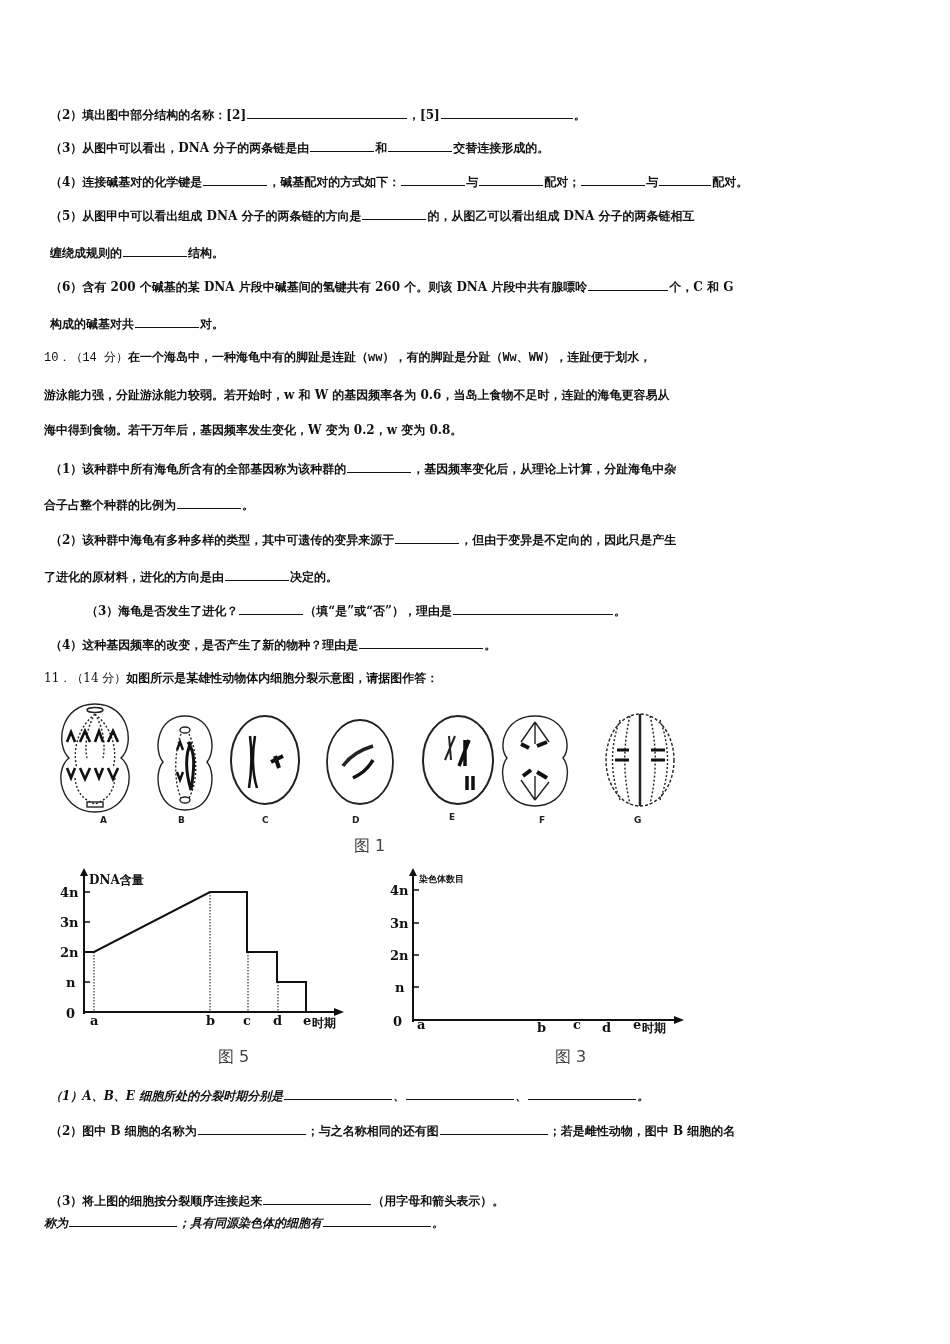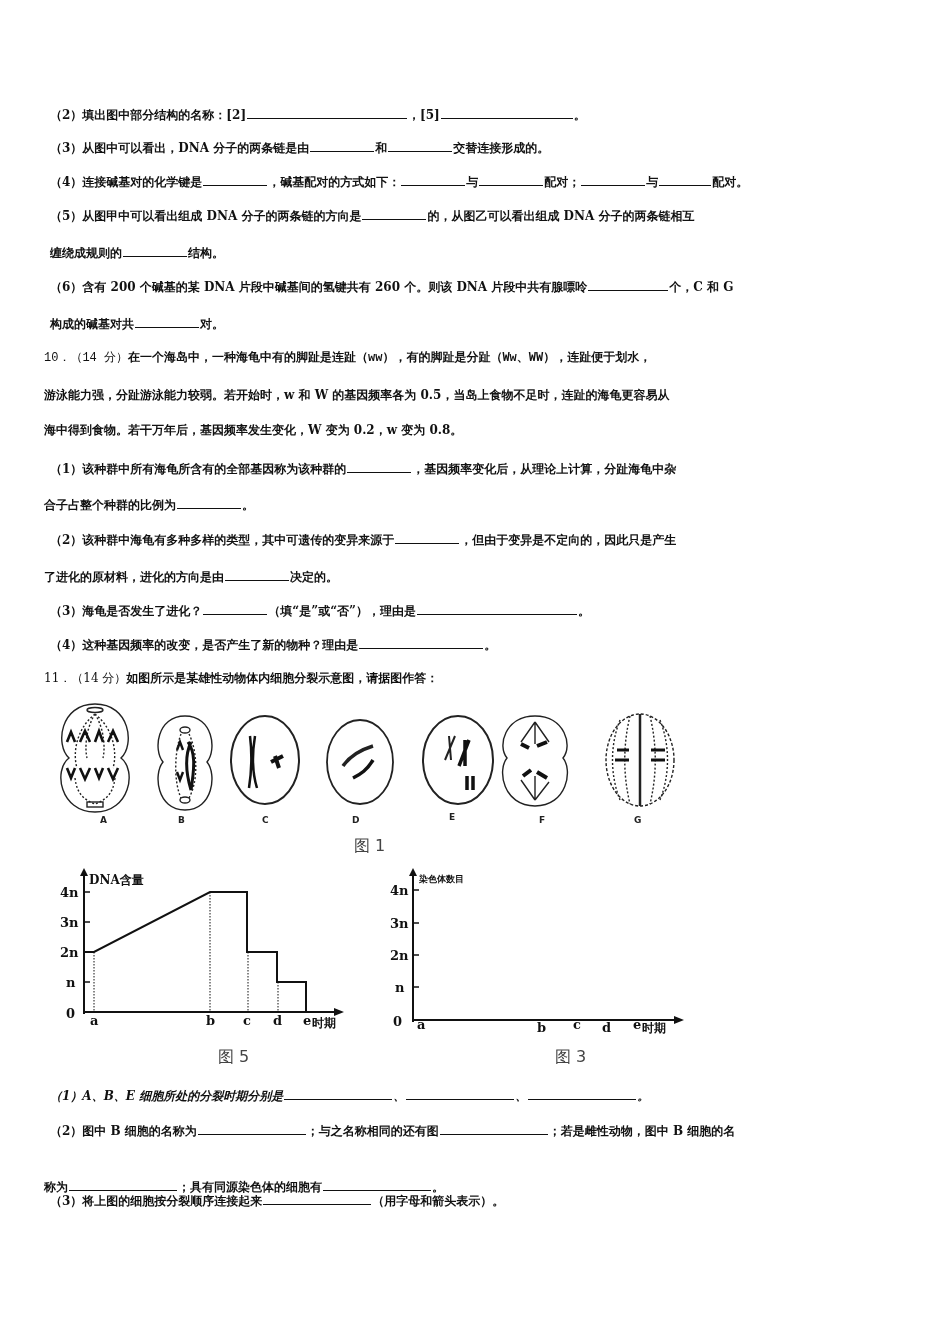--- a/index.html
+++ b/index.html
@@ -36,38 +36,38 @@
   <span>（6）含有 200 个碱基的某 DNA 片段中碱基间的氢键共有 260 个。则该 DNA 片段中共有腺嘌呤</span><span class="blank" style="width:80px"></span><span>个，C 和 G</span>
 </div>
 <div class="line" style="top:313px;">
   <span>构成的碱基对共</span><span class="blank" style="width:64px"></span><span>对。</span>
 </div>
 
 <div class="line" style="top:348px; left:44px;font-family:Liberation Mono, monospace;">
   <span class="num">10．（14 分）</span><span>在一个海岛中，一种海龟中有的脚趾是连趾（ww），有的脚趾是分趾（Ww、WW），连趾便于划水，</span>
 </div>
 <div class="line" style="top:385px; left:44px;">
-  <span>游泳能力强，分趾游泳能力较弱。若开始时，w 和 W 的基因频率各为 0.5，当岛上食物不足时，连趾的海龟更容易从</span>
+  <span>游泳能力强，分趾游泳能力较弱。若开始时，w 和 W 的基因频率各为 0.6，当岛上食物不足时，连趾的海龟更容易从</span>
 </div>
 <div class="line" style="top:420px; left:44px;">
   <span>海中得到食物。若干万年后，基因频率发生变化，W 变为 0.2，w 变为 0.8。</span>
 </div>
 <div class="line" style="top:458px;">
   <span>（1）该种群中所有海龟所含有的全部基因称为该种群的</span><span class="blank" style="width:64px"></span><span>，基因频率变化后，从理论上计算，分趾海龟中杂</span>
 </div>
 <div class="line" style="top:494px; left:44px;">
   <span>合子占整个种群的比例为</span><span class="blank" style="width:64px"></span><span>。</span>
 </div>
 <div class="line" style="top:529px;">
   <span>（2）该种群中海龟有多种多样的类型，其中可遗传的变异来源于</span><span class="blank" style="width:64px"></span><span>，但由于变异是不定向的，因此只是产生</span>
 </div>
 <div class="line" style="top:566px; left:44px;">
   <span>了进化的原材料，进化的方向是由</span><span class="blank" style="width:64px"></span><span>决定的。</span>
 </div>
-<div class="line" style="top:600px;">
+<div class="line" style="top:600px;margin-left:36px;">
   <span>（3）海龟是否发生了进化？</span><span class="blank" style="width:64px"></span><span>（填“是”或“否”），理由是</span><span class="blank" style="width:160px"></span><span>。</span>
 </div>
 <div class="line" style="top:634px;">
   <span>（4）这种基因频率的改变，是否产生了新的物种？理由是</span><span class="blank" style="width:124px"></span><span>。</span>
 </div>
 
 <div class="line" style="top:668px; left:44px;">
   <span class="num">11．（14 分）</span><span>如图所示是某雄性动物体内细胞分裂示意图，请据图作答：</span>
 </div>
 
@@ -198,18 +198,18 @@
   </g>
 </svg>
 <span class="caption" style="left:555px; top:1047px;">图 3</span>
 
 <div class="line" style="top:1085px;font-style:italic;">
   <span>（1）A、B、E 细胞所处的分裂时期分别是</span><span class="blank" style="width:108px"></span><span>、</span><span class="blank" style="width:108px"></span><span>、</span><span class="blank" style="width:108px"></span><span>。</span>
 </div>
 <div class="line" style="top:1120px;">
   <span>（2）图中 B 细胞的名称为</span><span class="blank" style="width:108px"></span><span>；与之名称相同的还有图</span><span class="blank" style="width:108px"></span><span>；若是雌性动物，图中 B 细胞的名</span>
 </div>
-<div class="line" style="top:1176px; left:44px;">
+<div class="line" style="top:1212px; left:44px;font-style:italic;">
   <span>称为</span><span class="blank" style="width:108px"></span><span>；具有同源染色体的细胞有</span><span class="blank" style="width:108px"></span><span>。</span>
 </div>
 <div class="line" style="top:1190px;">
   <span>（3）将上图的细胞按分裂顺序连接起来</span><span class="blank" style="width:108px"></span><span>（用字母和箭头表示）。</span>
 </div>
 
 </body></html>

